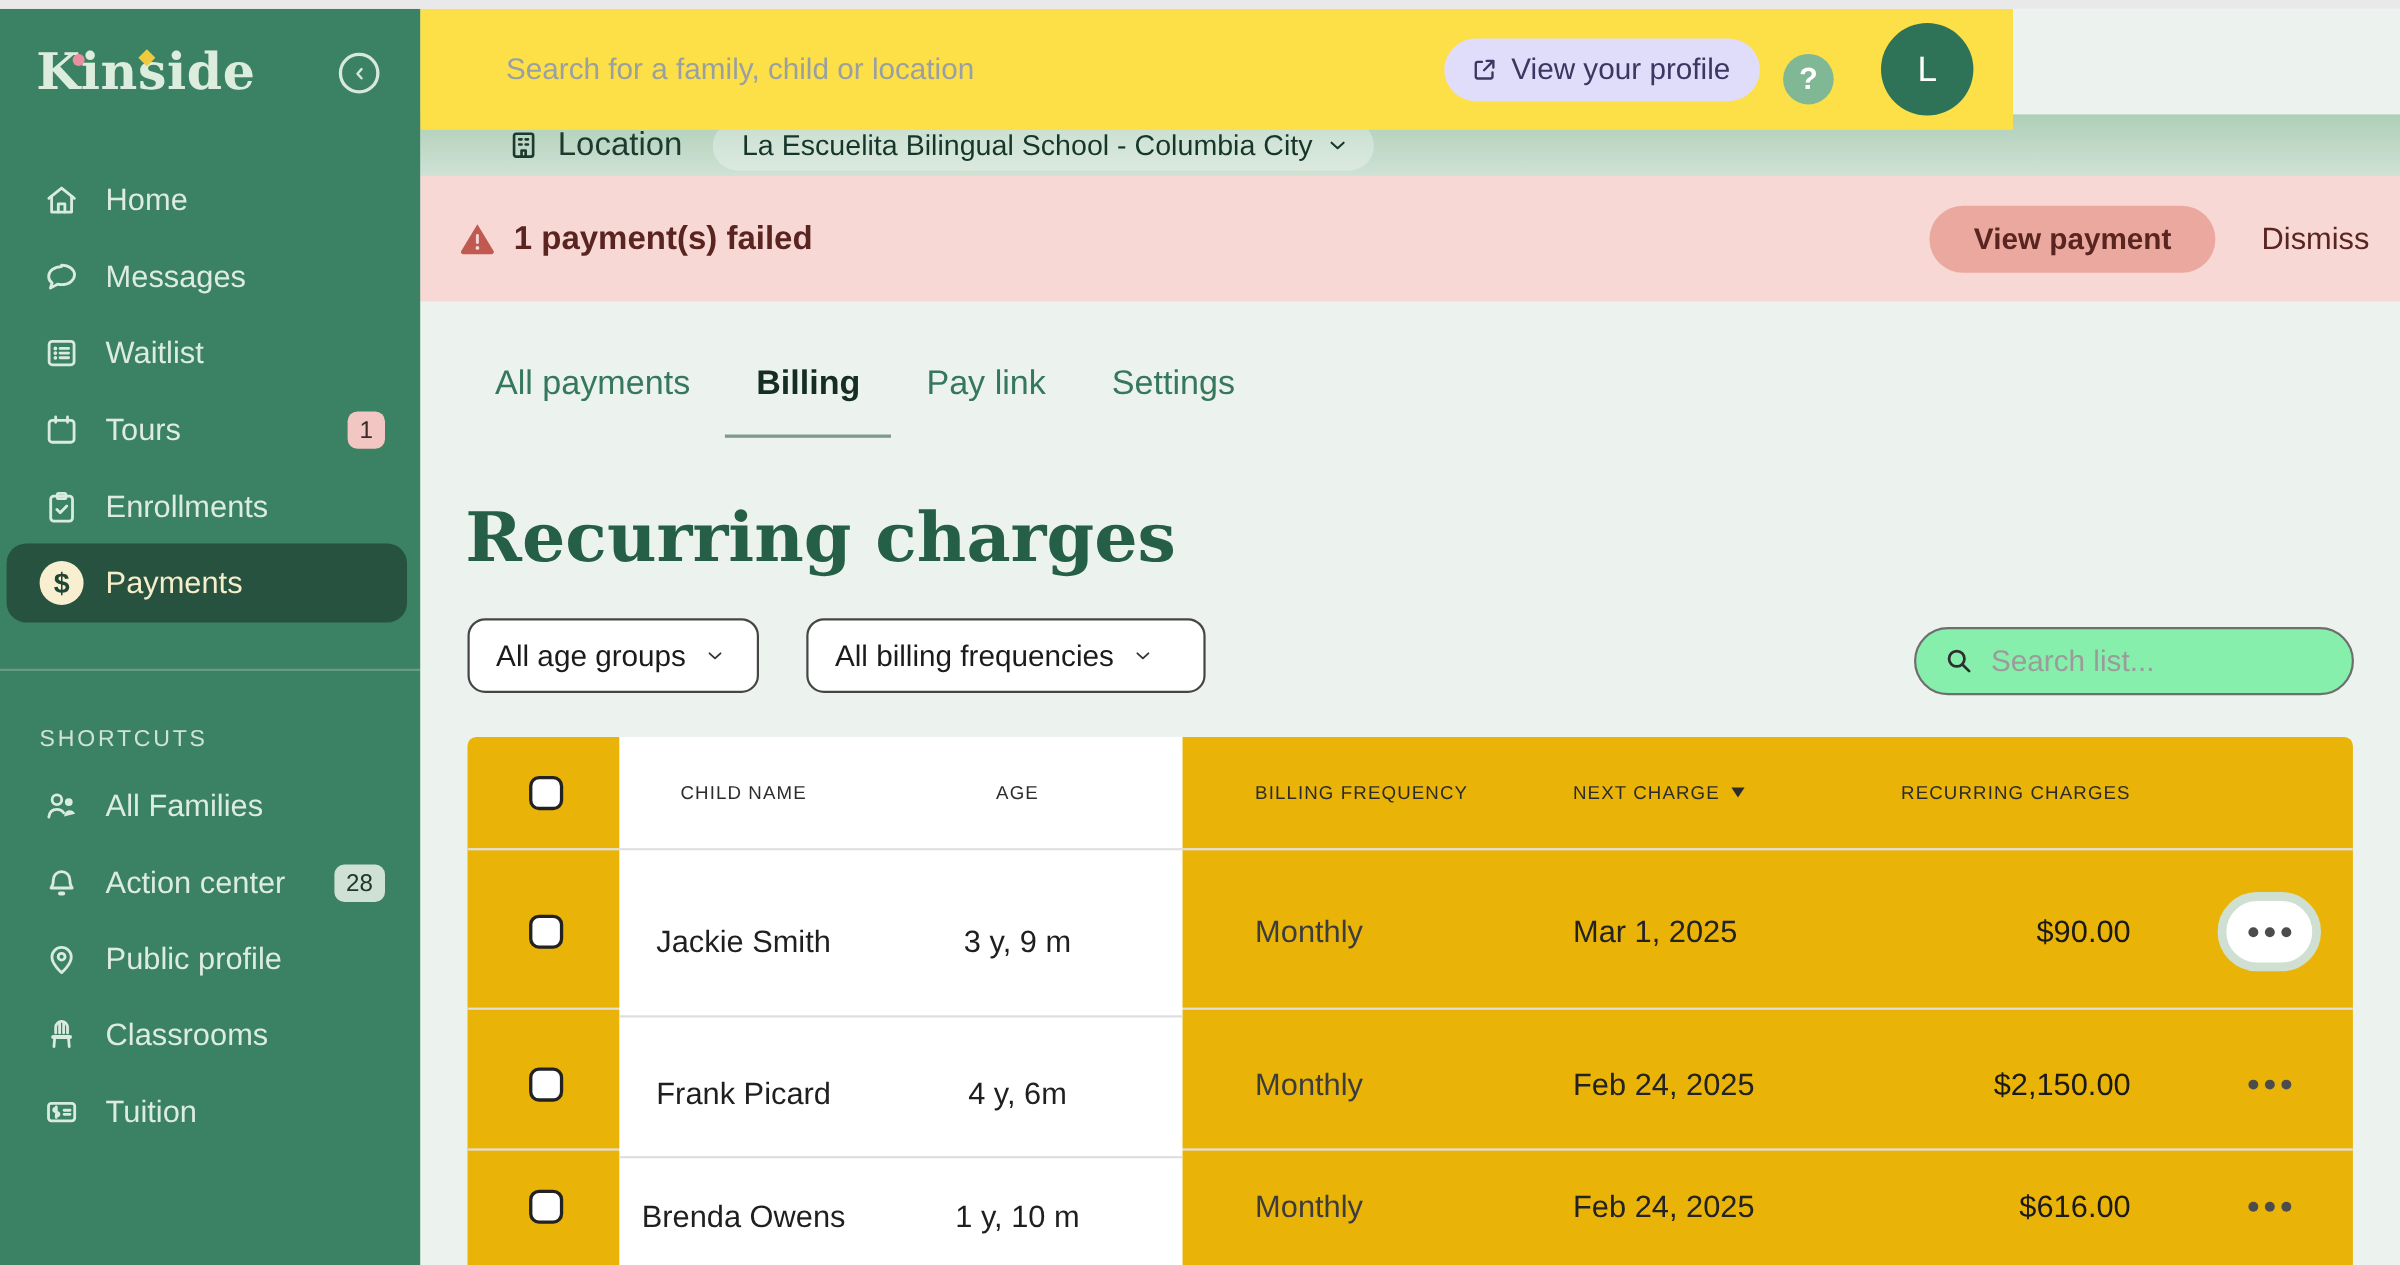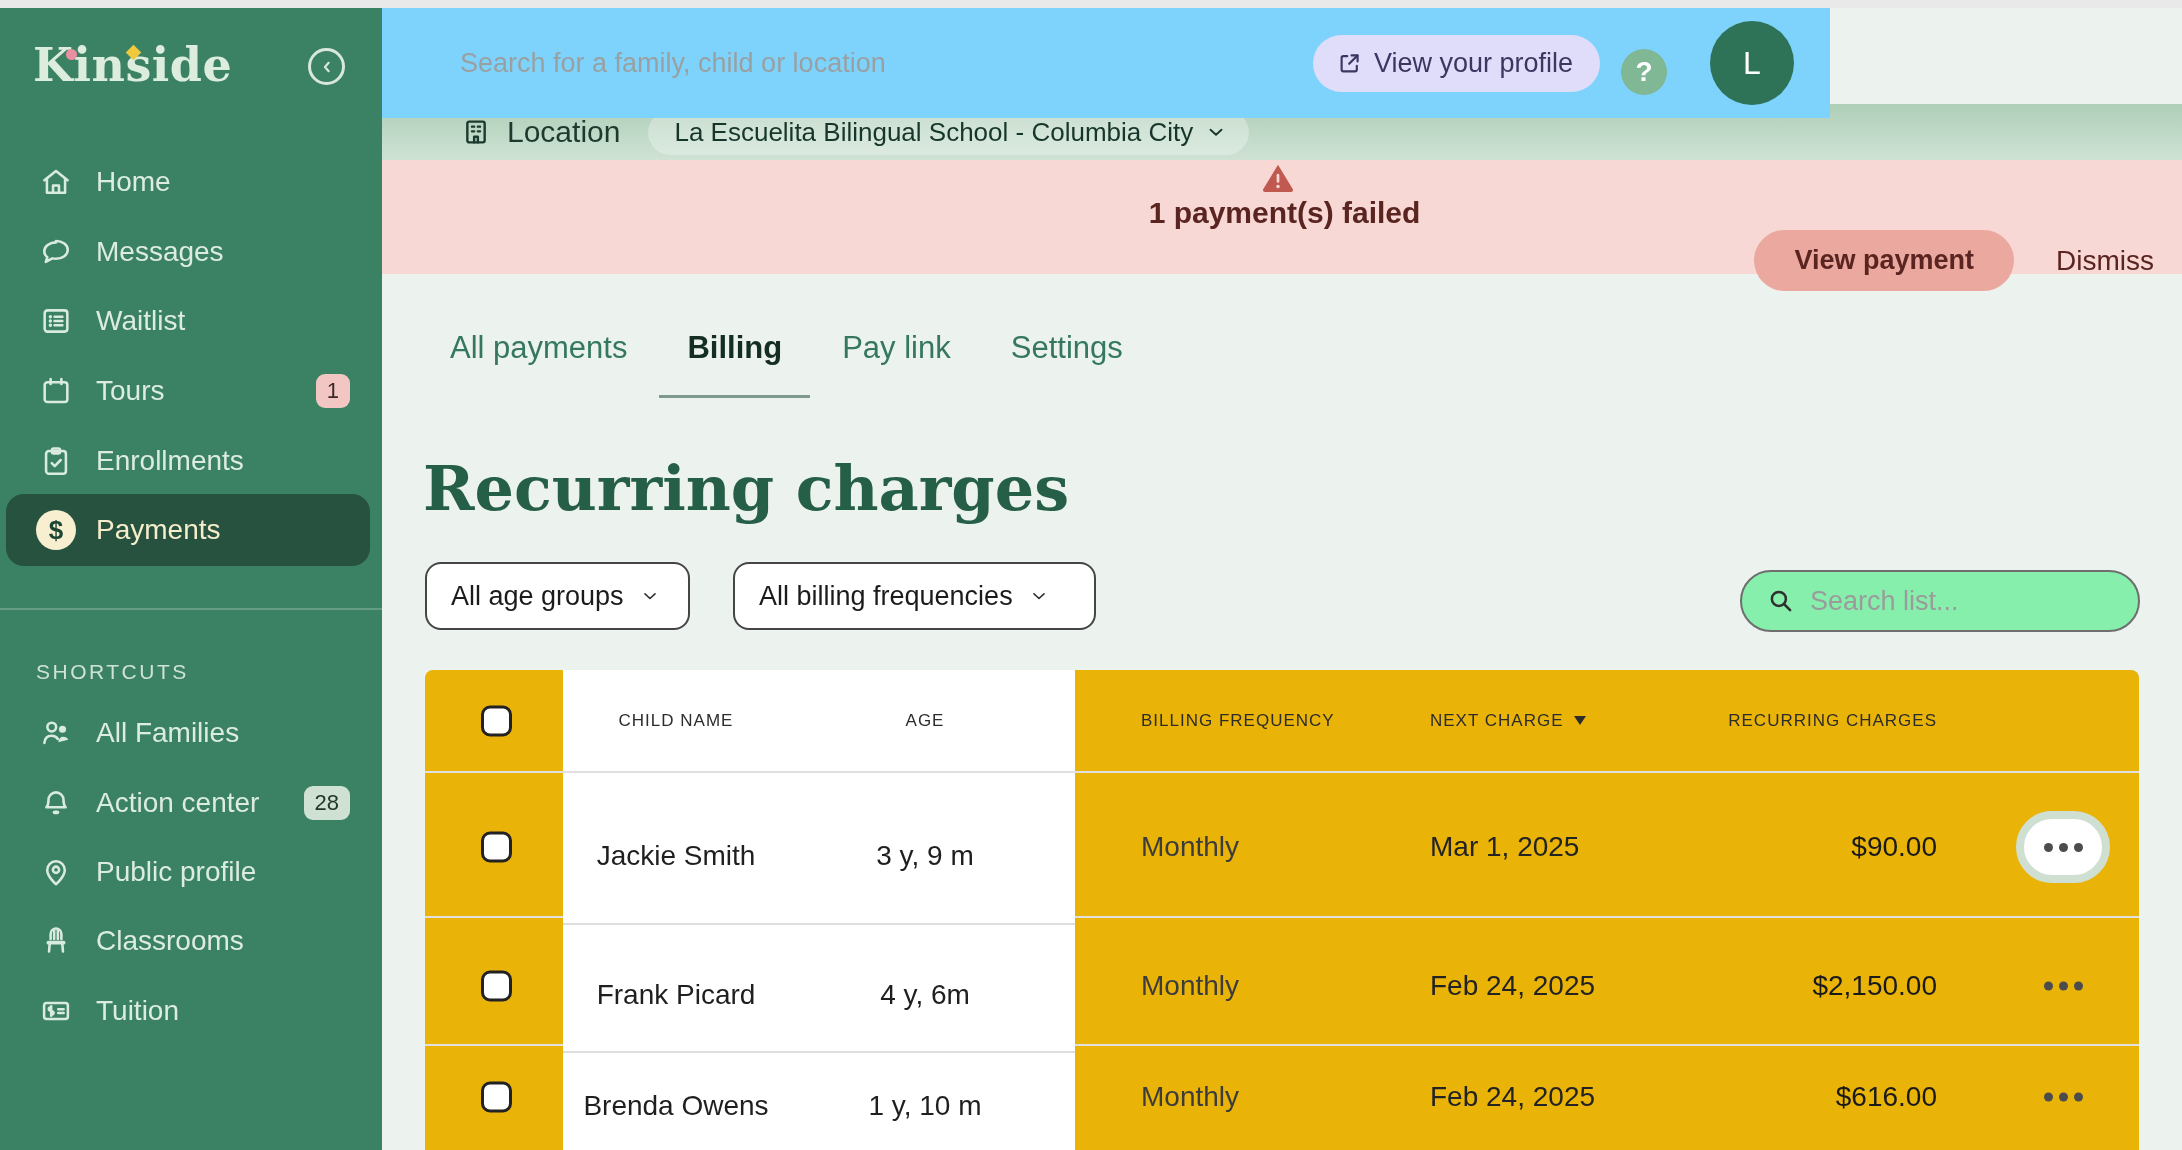--- a/index.html
+++ b/index.html
@@ -21,35 +21,35 @@
   .s-item .ic { width:36px; height:36px; margin-right:22px; color:#d9ebdf; flex:0 0 auto; display:flex; align-items:center; justify-content:center; }
   .s-item.active { background:#27523f; color:#f6eecb; }
   .pay-ic { width:40px; height:40px; border-radius:50%; background:#f7efcf; color:#1e4634; display:flex; align-items:center; justify-content:center; font-weight:700; font-size:26px; margin-right:20px; margin-left:-2px; }
   .badge { margin-left:auto; margin-right:20px; font-size:22px; padding:4px 11px; border-radius:9px; }
   .badge.pink { background:#f2c7c3; color:#3a2a2a; }
   .badge.mint { background:#cfe1d2; color:#22372c; }
   .s-divider { position:absolute; left:0; right:0; top:600px; border-top:2px solid rgba(255,255,255,0.22); }
   .shortcuts-label { position:absolute; left:36px; top:652px; font-size:21px; letter-spacing:2.5px; color:#cfe2d6; }
 
   
-  .header { position:absolute; left:382px; top:8px; width:1448px; height:110px; background:#7dd3fc; z-index:6; }
+  .header { position:absolute; left:382px; top:8px; width:1448px; height:110px; background:#fde047; z-index:6; }
   .global-search { position:absolute; left:78px; top:0; height:110px; width:900px; border:none; outline:none; font-size:27px; color:#333; background:transparent; font-family:"Liberation Sans", sans-serif; }
   .global-search::placeholder { color:#9aa0a2; }
   .profile-btn { position:absolute; right:230px; top:27px; height:57px; background:#dfddfa; border-radius:29px; display:flex; align-items:center; gap:11px; padding:0 27px 0 23px; color:#3b3760; font-size:27px; cursor:pointer; }
   .help-btn { position:absolute; right:163px; top:41px; width:46px; height:46px; border-radius:50%; background:#80b794; color:#ffffff; font-size:28px; font-weight:700; display:flex; align-items:center; justify-content:center; cursor:pointer; }
   .avatar { position:absolute; right:36px; top:13px; width:84px; height:84px; border-radius:50%; background:#2e7257; color:#ffffff; font-size:32px; display:flex; align-items:center; justify-content:center; cursor:pointer; }
 
   
   .location-bar { position:absolute; left:382px; top:104px; width:1800px; height:56px; background:linear-gradient(#aecfb8,#cfe2d4); display:flex; align-items:center; padding-left:78px; z-index:5; color:#1c3a2e; }
   .location-bar .ic { width:32px; height:32px; margin-right:15px; color:#1c3a2e; }
   .location-label { font-size:30px; }
   .location-pill { margin-left:28px; height:45px; border-radius:23px; background:rgba(255,255,255,0.30); display:flex; align-items:center; gap:12px; padding:0 22px 0 26px; font-size:26px; color:#17362b; cursor:pointer; }
 
   
-  .alert { position:absolute; left:382px; top:160px; width:1800px; height:114px; background:#f7d8d5; display:flex; align-items:center; padding:0 28px 0 33px; z-index:4;flex-direction:column; }
+  .alert { position:absolute; left:382px; top:160px; width:1800px; height:114px; background:#f7d8d5; display:flex; align-items:center; padding:0 28px 0 33px; z-index:4; }
   .alert .warn-ic { width:38px; height:36px; margin-right:14px; flex:0 0 auto; }
   .alert-text { font-size:30px; font-weight:700; color:#5a2420; }
   .alert-actions { margin-left:auto; display:flex; align-items:center; gap:42px; }
   .view-payment-btn { height:61px; padding:0 40px; border-radius:31px; background:#eba89f; color:#5a2420; font-size:27px; font-weight:700; display:flex; align-items:center; cursor:pointer; }
   .dismiss-link { font-size:28px; color:#5a2420; cursor:pointer; }
 
   
   .tabs { position:absolute; left:450px; top:330px; display:flex; gap:60px; font-size:31px; }
   .tab { color:#35785e; cursor:pointer; position:relative; padding-bottom:6px; }
   .tab.active { color:#142e24; font-weight:700; }

